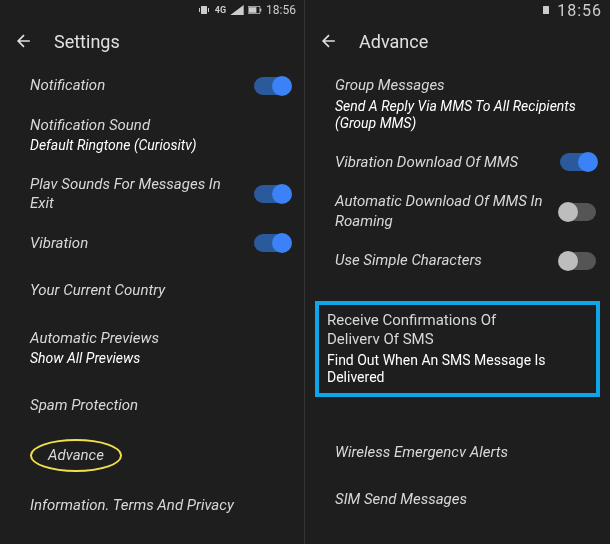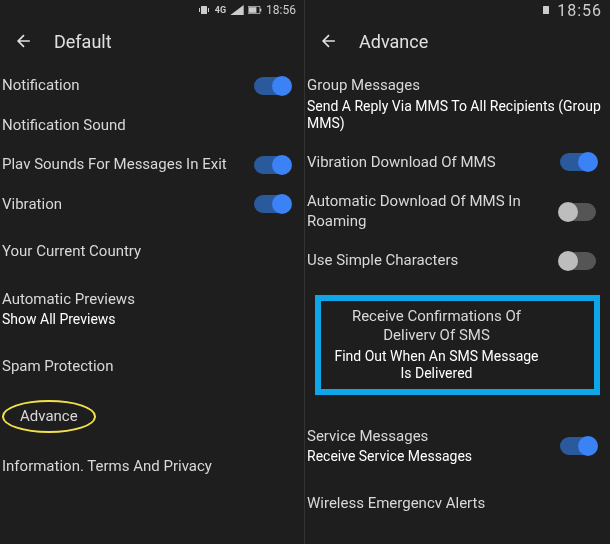--- a/index.html
+++ b/index.html
@@ -45,22 +45,23 @@
     justify-content: center;
     color: #e0e0e0;
   }
   .header-title {
     color: #e0e0e0;
     font-size: 18px;
     font-weight: 400;
   }
   .list { padding-top: 4px; }
   .row {
-    padding: 10px 2px;
+    padding: 10px 30px;
     position: relative;
+    font-style: italic;
   }
   .row-title {
     color: #d8d8d8;
     font-size: 15px;
     line-height: 1.3;
   }
   .row-sub {
     color: #ffffff;
     font-size: 14px;
     margin-top: 2px;
@@ -94,24 +95,23 @@
     left: auto;
     right: -2px;
   }
   .highlight-oval {
     border: 2px solid #f2e04a;
     border-radius: 50%;
     padding: 4px 16px;
     display: inline-block;
   }
   .highlight-box {
-    border: 6px solid #0ea5e9;
+    border: 4px solid #0ea5e9;
     padding: 6px 8px;
-    margin: 14px 10px;
-    text-align: center;
+    margin: 20px 10px;
   }
   .with-toggle { padding-right: 60px; }
   .section-gap { height: 8px; }
 </style>
 </head>
 <body>
 
 <div class="panel panel-left">
   <div class="statusbar">
     <span class="icon">
@@ -136,31 +136,32 @@
     </span>
     <span>18:56</span>
   </div>
 
   <div class="header">
     <span class="back-arrow">
       <svg viewBox="0 0 24 24" width="22" height="22" fill="none" stroke="#e0e0e0" stroke-width="2">
           <path d="M19 12H5M12 19l-7-7 7-7"></path>
         </svg>
     </span>
-    <span class="header-title">Default</span>
+    <span class="header-title">Settings</span>
   </div>
 
   <div class="list">
     <div class="row with-toggle">
       <div class="row-title">Notification</div>
       <div class="toggle on"></div>
     </div>
 
     <div class="row">
       <div class="row-title">Notification Sound</div>
+      <div class="row-sub">Default Ringtone (Curiositv)</div>
     </div>
 
     <div class="row with-toggle">
       <div class="row-title">Plav Sounds For Messages In Exit</div>
       <div class="toggle on"></div>
     </div>
 
     <div class="row with-toggle">
       <div class="row-title">Vibration</div>
       <div class="toggle on"></div>
@@ -242,25 +243,20 @@
     </div>
 
     <div class="highlight-box with-toggle" style="position:relative;padding-right:50px">
       <div class="row-title">Receive Confirmations Of Deliverv Of SMS</div>
       <div class="row-sub">Find Out When An SMS Message Is Delivered</div>
 
     </div>
 
     <div class="section-gap"></div>
 
-    <div class="row with-toggle">
-      <div class="row-title">Service Messages</div>
-      <div class="row-sub">Receive Service Messages</div>
-      <div class="toggle on"></div>
-    </div>
 
     <div class="section-gap"></div>
 
     <div class="row">
       <div class="row-title">Wireless Emergencv Alerts</div>
     </div>
 
     <div class="section-gap"></div>
 
     <div class="row">

